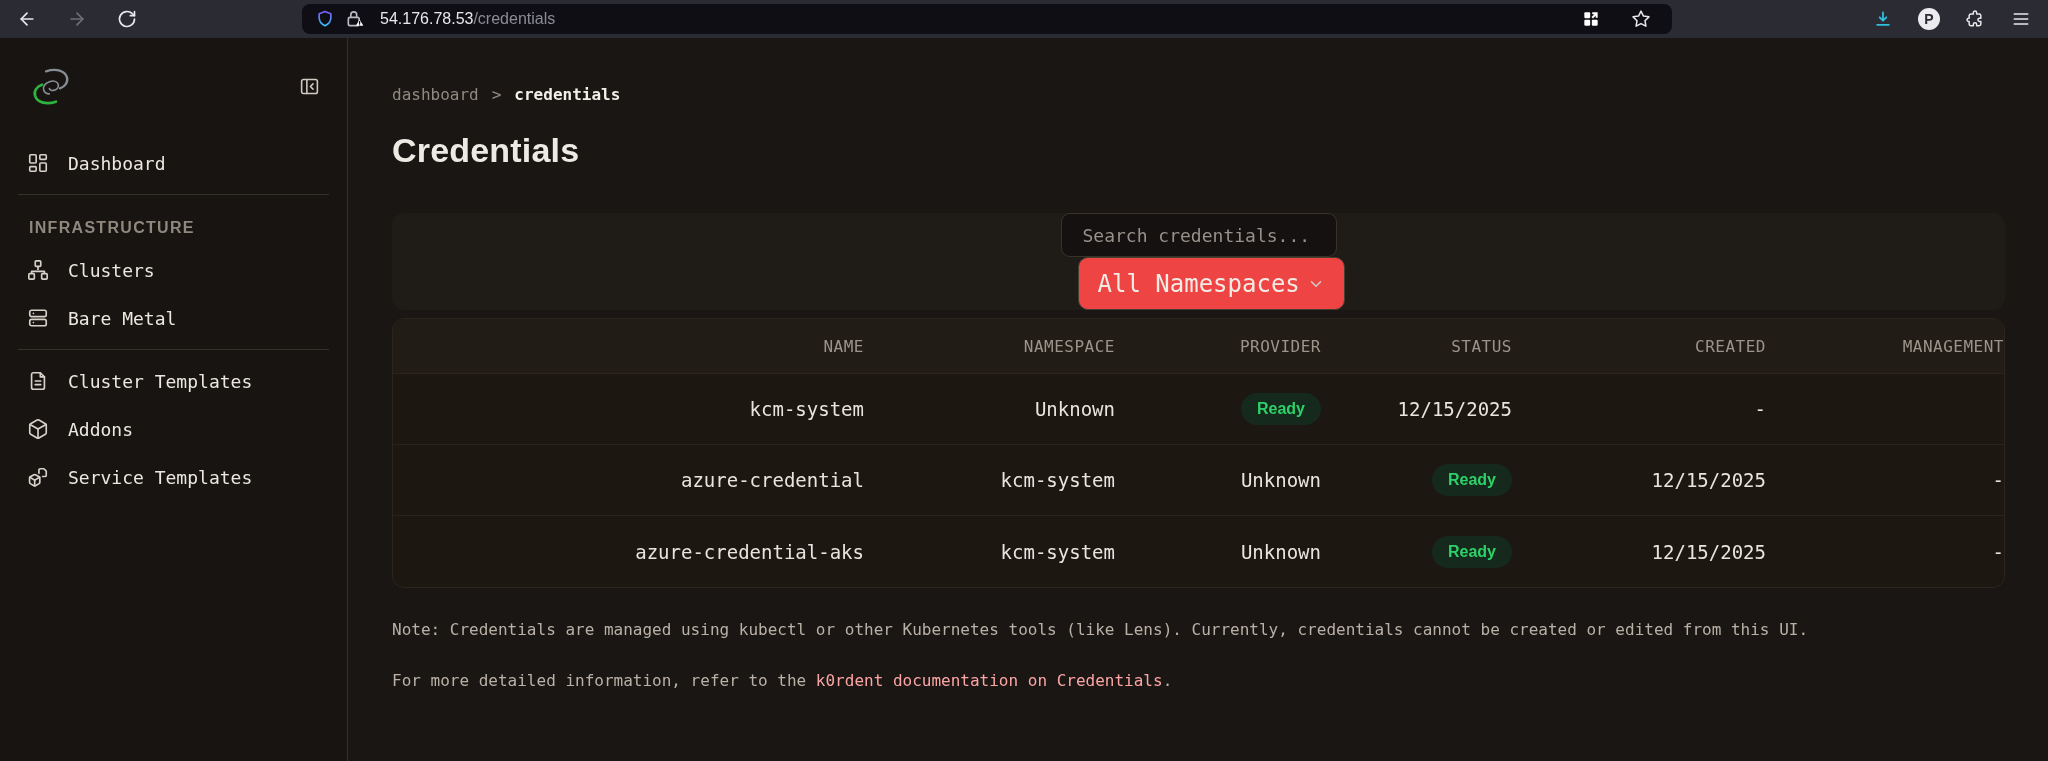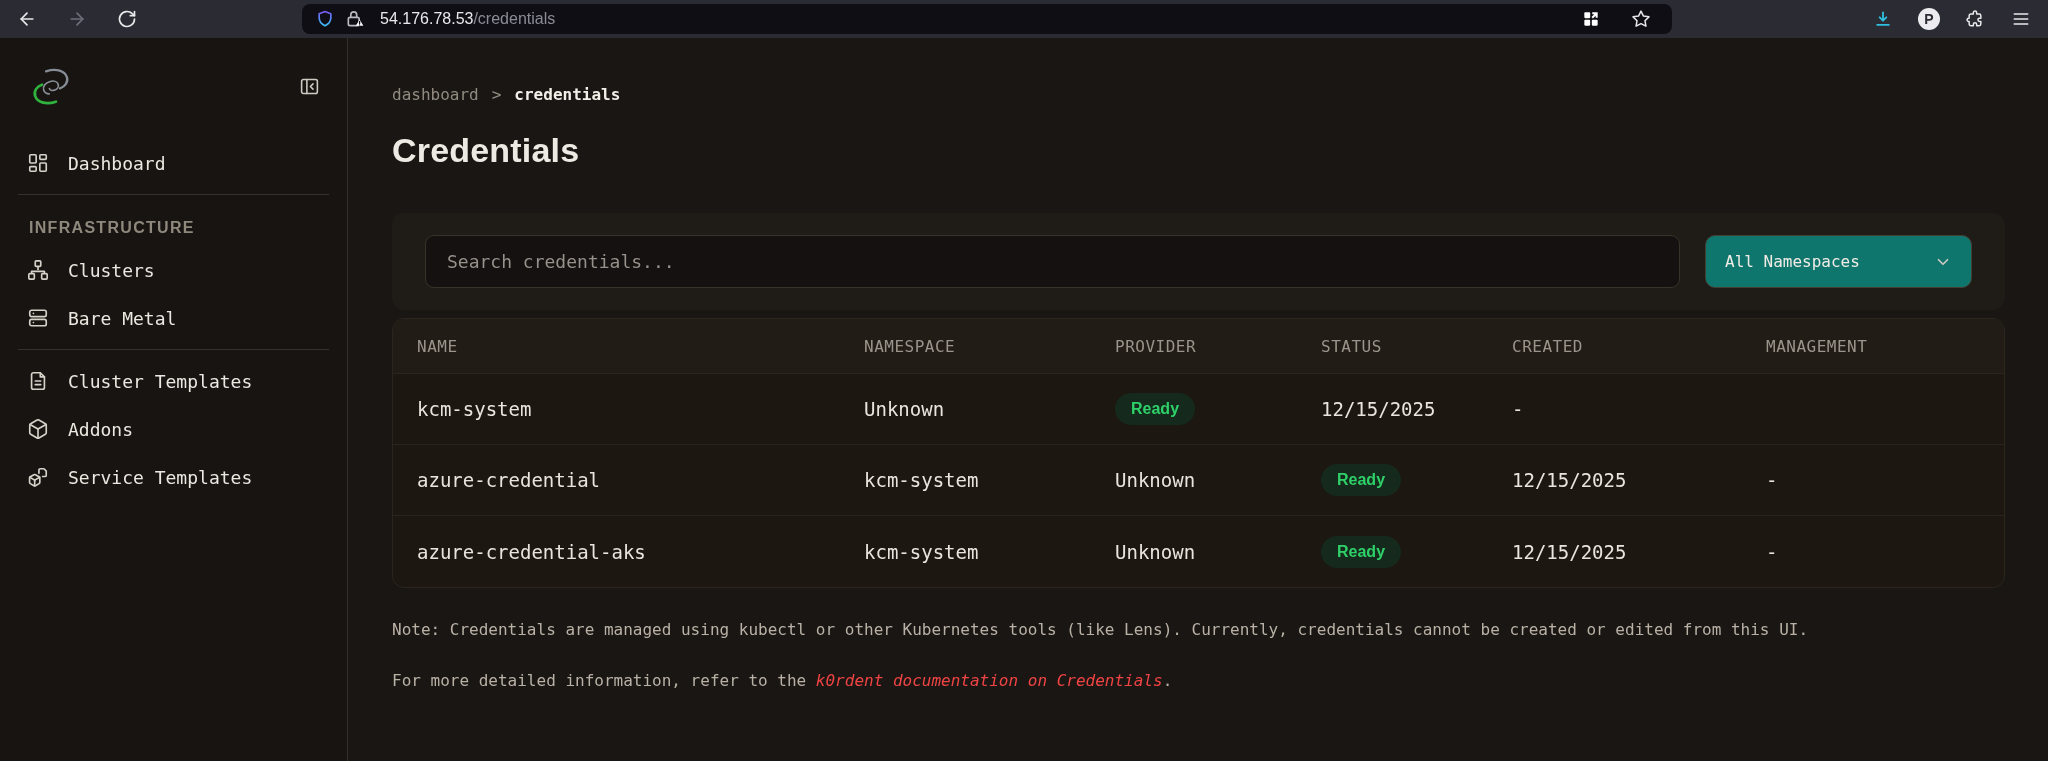--- a/index.html
+++ b/index.html
@@ -40,45 +40,45 @@
   
   .main { flex:1; padding:0 43px 0 44px; }
   .breadcrumb { margin-top:47px; display:flex; align-items:center; gap:13px; font-size:16px; }
   .bc-parent { color:#908a80; cursor:pointer; }
   .bc-sep { color:#908a80; }
   .bc-current { color:#f2efe9; font-weight:bold; }
   .page-title { margin-top:27px; font-family:"Liberation Sans", sans-serif; font-weight:700;
                 font-size:34px; color:#edeae3; letter-spacing:.2px; }
 
   .filter-panel { margin-top:43px; height:97px; background:#1f1b16; border-radius:12px;
-                  display:flex; align-items:center; padding:0 33px; }
+                  display:flex; align-items:center; padding:0 33px;flex-direction:column; }
   .search-input { flex:1; height:53px; background:#141110; border:1px solid #393229; border-radius:9px;
                   padding:0 21px; color:#e8e4dd; font-size:18px; font-family:"DejaVu Sans Mono", monospace;
                   outline:none; }
   .search-input::placeholder { color:#98908a; }
-  .ns-dropdown { width:267px; height:53px; margin-left:25px; background:#0f766e; border:1px solid #453e33;
+  .ns-dropdown { width:267px; height:53px; margin-left:25px; background:#ef4444; border:1px solid #453e33;
                  border-radius:10px; display:flex; align-items:center; justify-content:space-between;
-                 padding:0 19px; font-size:16px; color:#f0ece5; cursor:pointer;
+                 padding:0 19px; font-size:24px; color:#f0ece5; cursor:pointer;
                  font-family:"DejaVu Sans Mono", monospace; }
   .ns-dropdown svg { width:18px; height:18px; color:#cfcac2; }
 
-  .cred-table { margin-top:8px; border:1px solid #2b251e; border-radius:12px; overflow:hidden; background:#1c1711; }
+  .cred-table { margin-top:8px; border:1px solid #2b251e; border-radius:12px; overflow:hidden; background:#1c1711;text-align:right; }
   .thead, .trow { display:grid; grid-template-columns:447px 251px 206px 191px 254px 1fr;
                   align-items:center; padding-left:24px; }
   .thead { height:55px; background:#211c16; color:#9b948a; font-size:16px; letter-spacing:.5px;
            border-bottom:1px solid #2b251e; }
   .trow { height:71px; color:#e9e5de; font-size:19px; border-bottom:1px solid #29231d; cursor:pointer; }
   .trow:last-child { border-bottom:none; }
   .status-badge { display:inline-block; background:#152a1c; color:#2ed169; border-radius:999px;
                   padding:7px 16px; font-family:"Liberation Sans", sans-serif; font-weight:bold;
                   font-size:16px; }
 
   .note { margin-top:27px; font-size:16px; line-height:29px; color:#b9b1a6; width:1612px; }
   .note-2 { margin-top:22px; }
-  .doc-link { color:#ef4444; text-decoration:none; cursor:pointer;font-style:italic; }
+  .doc-link { color:#fca5a5; text-decoration:none; cursor:pointer; }
 
   svg { display:block; }
 </style>
 </head>
 <body>
 
 <div class="browser-bar">
   <div class="nav-btns">
     <span class="tb-icon">
       <svg viewBox="0 0 24 24" fill="none" stroke="#e9e9ec" stroke-width="2" stroke-linecap="round" stroke-linejoin="round">

